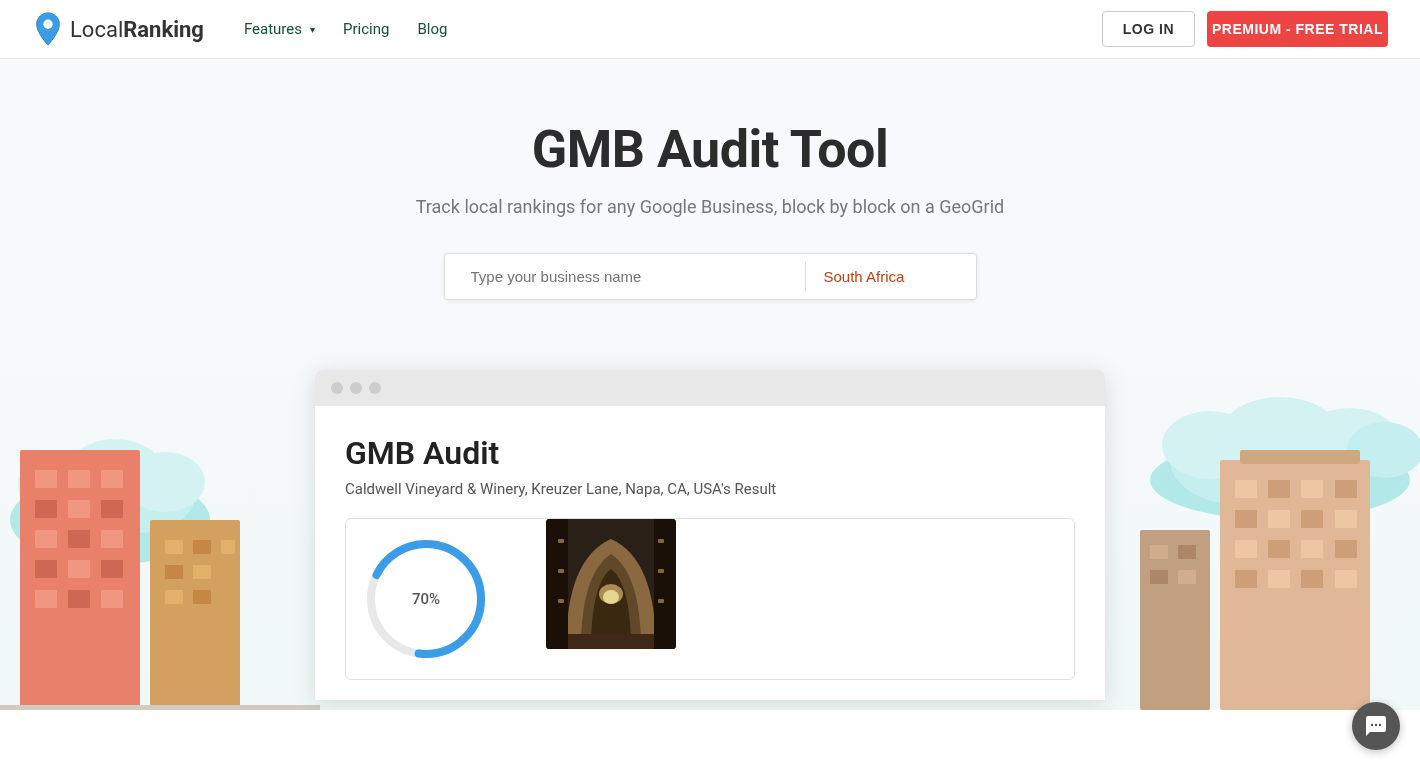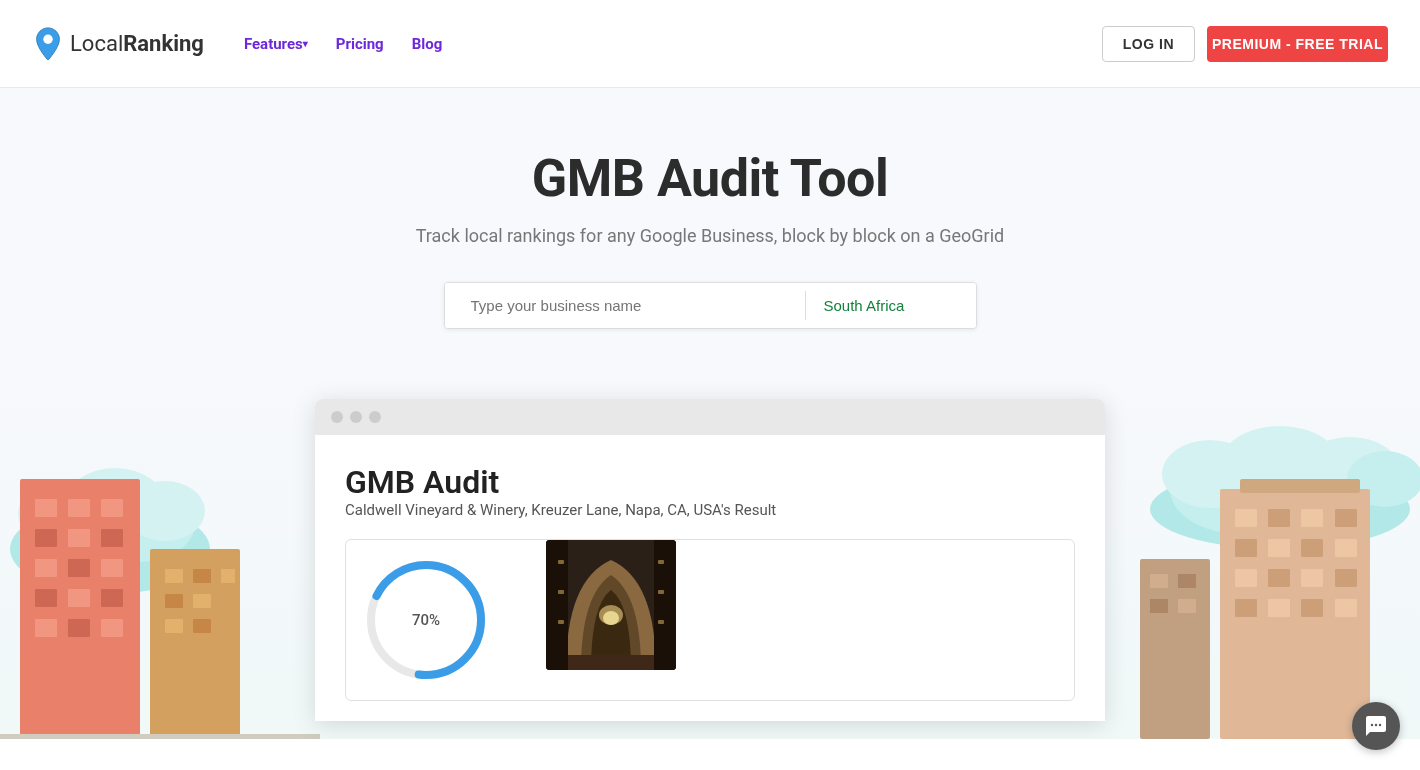--- a/index.html
+++ b/index.html
@@ -4,31 +4,31 @@
   <style>
     * { margin: 0; padding: 0; box-sizing: border-box; }
     body { font-family: -apple-system, BlinkMacSystemFont, 'Segoe UI', Roboto, sans-serif; background: #fff; width: 1420px; min-height: 770px; overflow-x: hidden; }
 
     
     .navbar {
       display: flex;
       align-items: center;
       justify-content: space-between;
       padding: 0 32px;
-      height: 88px;
+      height: 59px;
       border-bottom: 1px solid #e8e8e8;
       background: #fff;
     }
     .navbar-left { display: flex; align-items: center; gap: 40px; }
     .logo { display: flex; align-items: center; gap: 6px; text-decoration: none; }
     .logo-icon { width: 32px; height: 36px; }
     .logo-text { font-size: 22px; font-weight: 400; color: #333; }
     .logo-text strong { font-weight: 700; }
     .nav-links { display: flex; align-items: center; gap: 28px; }
-    .nav-link { color: #6d28d9; text-decoration: none; font-size: 15px; display: flex; align-items: center; gap: 0; font-weight: bold; }
+    .nav-link { color: #14532d; text-decoration: none; font-size: 15px; display: flex; align-items: center; gap: 8px; }
     .chevron-icon { font-size: 10px; }
     .navbar-right { display: flex; gap: 12px; }
     .btn-login {
       padding: 9px 20px;
       border: 1px solid #ccc;
       background: #fff;
       color: #333;
       font-size: 14px;
       font-weight: 600;
       border-radius: 4px;
@@ -91,21 +91,21 @@
       width: 1px;
       background: #ddd;
       margin: 8px 0;
     }
     .country-input {
       width: 170px;
       padding: 14px 18px;
       border: none;
       outline: none;
       font-size: 15px;
-      color: #15803d;
+      color: #c2410c;
       background: #fff;
     }
 
     
     .browser-area {
       position: relative;
       width: 100%;
       min-height: 370px;
       background: linear-gradient(180deg, #f7f9fc 0%, #f0f8f8 100%);
       display: flex;
@@ -168,20 +168,21 @@
       background: #ccc;
     }
     .browser-content {
       padding: 28px 30px 20px;
       background: #fff;
     }
     .audit-title {
       font-size: 32px;
       font-weight: 600;
       color: #222;
+      margin-bottom: 8px;
     }
     .audit-subtitle {
       font-size: 15px;
       color: #555;
       margin-bottom: 20px;
     }
     .audit-card {
       border: 1px solid #e0e0e0;
       border-radius: 6px;
       display: flex;

